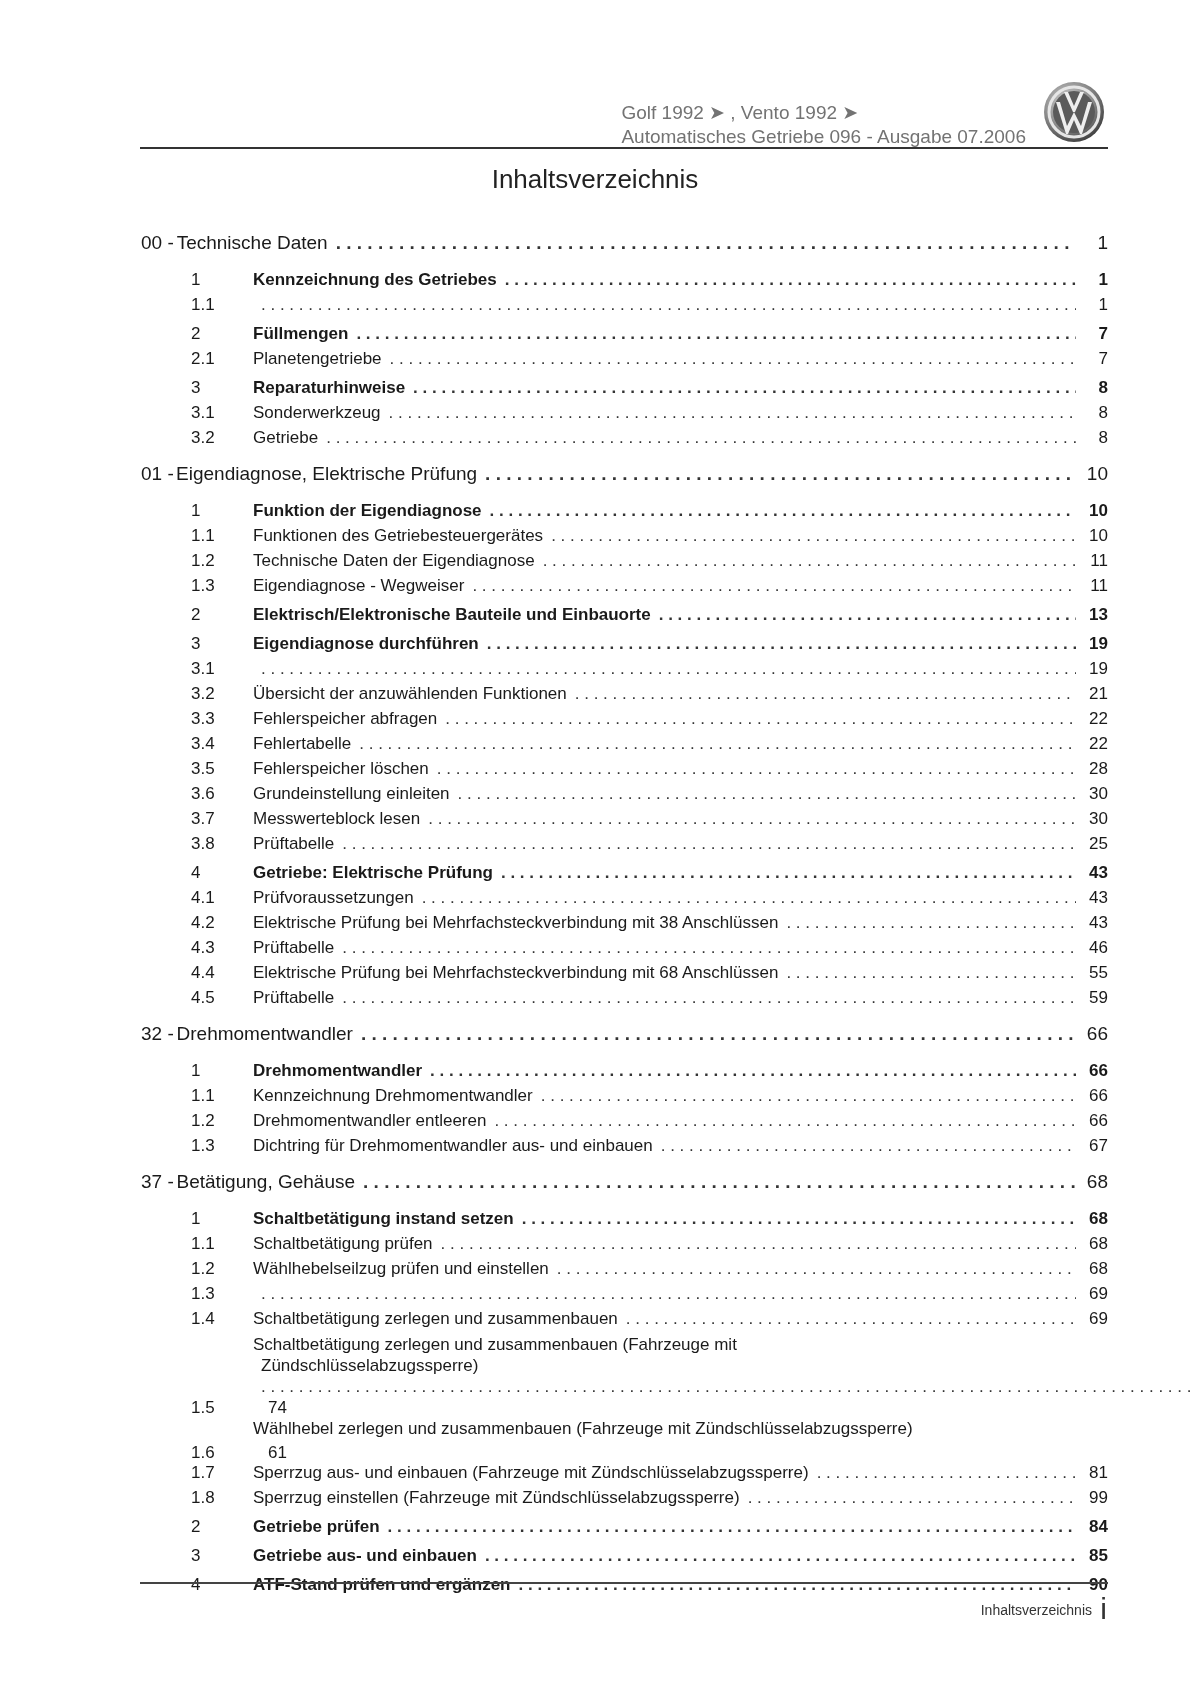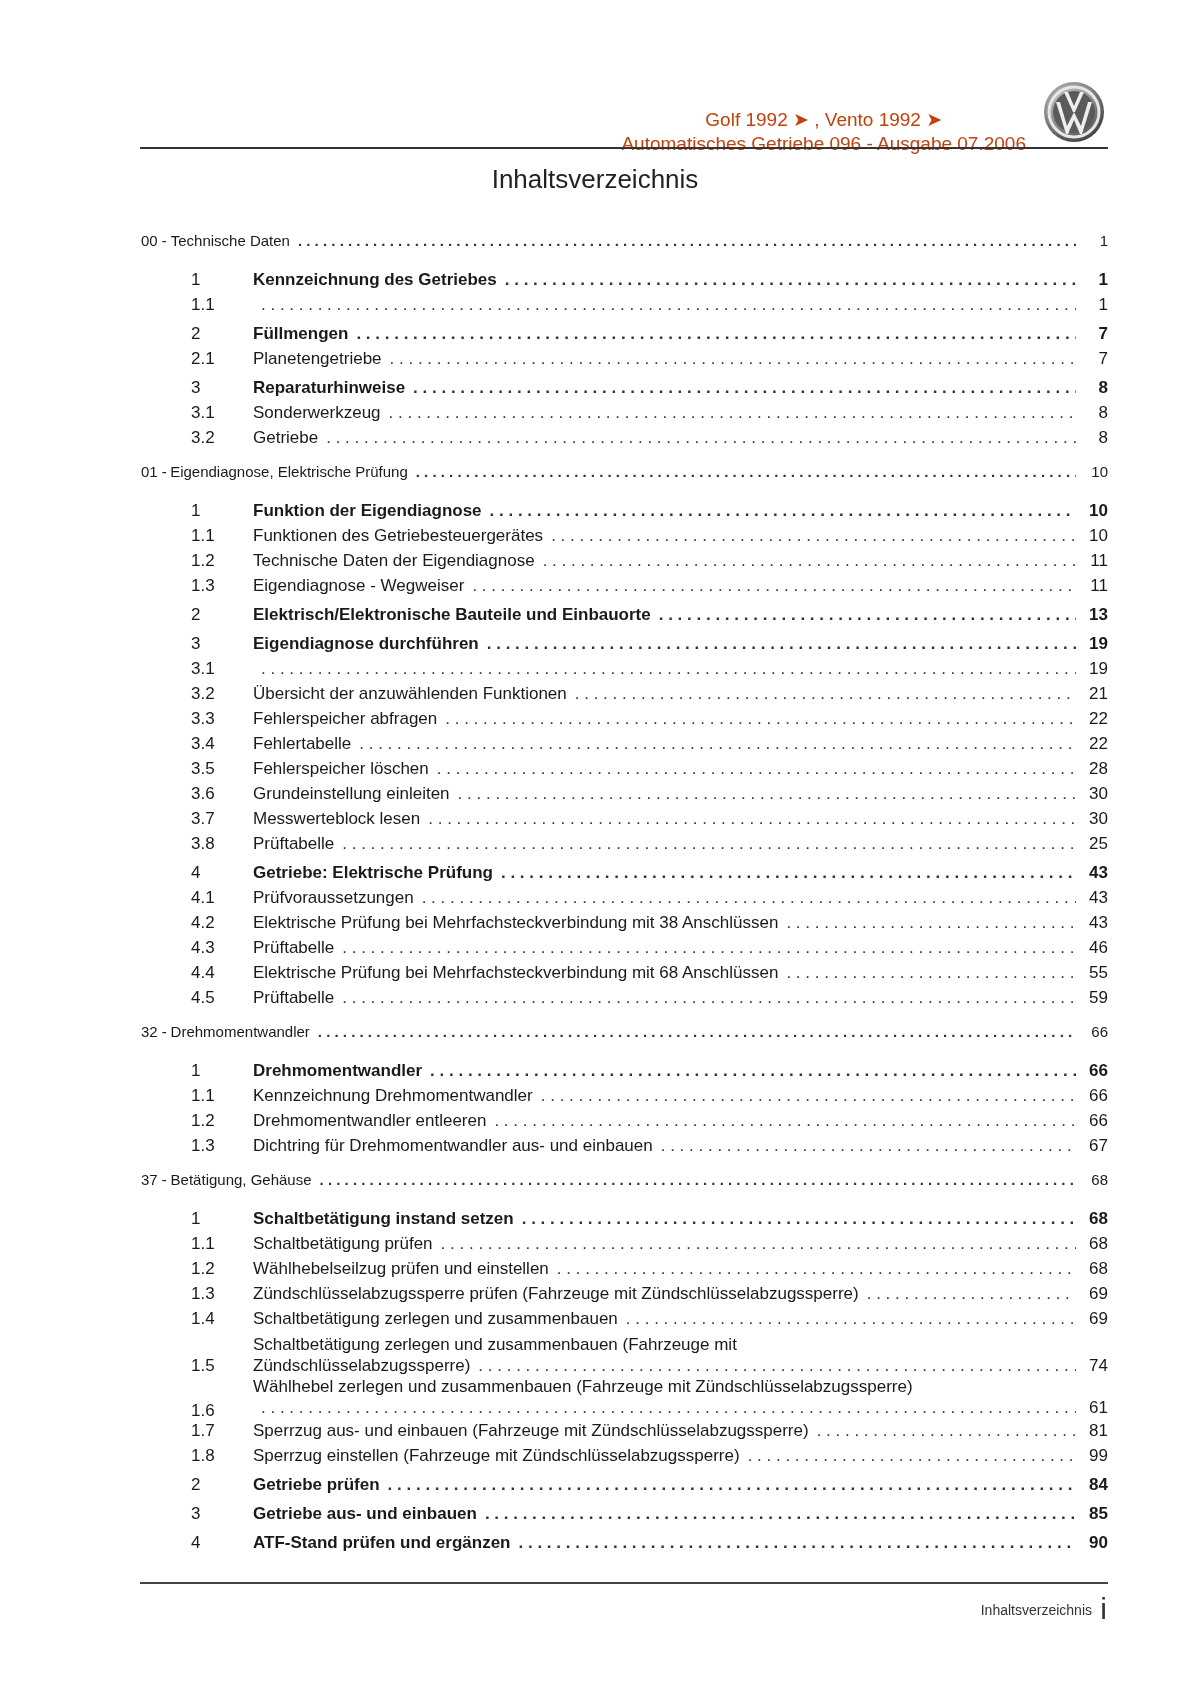--- a/index.html
+++ b/index.html
@@ -1,47 +1,47 @@
 <!DOCTYPE html>
 <html><head>
 <meta charset="utf-8">
 <style>
   html, body { margin: 0; padding: 0; background: #ffffff; }
   body { width: 1190px; height: 1684px; position: relative; overflow: hidden;
          font-family: "Liberation Sans", sans-serif; color: #1a1a1a; }
   .header { position: absolute; left: 140px; top: 96px; width: 968px; }
-  .header-text { position: absolute; right: 82px; top: 12px; text-align: center;
-                 font-size: 19px; line-height: 24px; color: #c2410c; }
+  .header-text { position: absolute; right: 82px; top: 5px; text-align: left;
+                 font-size: 19px; line-height: 24px; color: #737373; }
   .header-rule { position: absolute; left: 0; top: 51px; width: 968px; height: 2px; background: #333; }
   .logo { position: absolute; right: 2px; top: -16px; width: 64px; height: 64px; }
   .page-title { position: absolute; left: 0; width: 1190px; top: 164px; text-align: center;
                 font-size: 26px; color: #222; }
   .toc { position: absolute; left: 141px; top: 232px; width: 967px; }
   .row { display: flex; align-items: baseline; position: relative; }
   .num { flex: 0 0 auto; }
   .title { flex: 0 1 auto; white-space: nowrap; }
   .dots { flex: 1 1 auto; overflow: hidden; white-space: nowrap; margin: 0 6px 0 8px;
           color: #333; letter-spacing: 0; }
   .dots::before { content: ". . . . . . . . . . . . . . . . . . . . . . . . . . . . . . . . . . . . . . . . . . . . . . . . . . . . . . . . . . . . . . . . . . . . . . . . . . . . . . . . . . . . . . . . . . . . . . . . . . . . . . . . . . . . . . . . . . . . . . . . . . . . . . . . . . . . . . . . . . . . . . . . . ."; }
   .page { flex: 0 0 auto; text-align: right; min-width: 26px; }
 
-  .row.chapter { font-size: 15px; height: 34px; margin-top: 10px; }
+  .row.chapter { font-size: 19px; height: 34px; margin-top: 10px; }
   .row.chapter:first-child { margin-top: 0; }
   .row.chapter .num { width: auto; }
   .row.chapter .dots { font-weight: bold; }
   .row.l1 { font-size: 17px; height: 25px; margin-top: 4px; font-weight: 600; }
   .row.l1 .num { width: 62px; padding-left: 50px; font-weight: normal; }
   .row.l1 .title { font-weight: bold; -webkit-text-stroke: 0; }
   .row.l1 .dots { font-weight: bold; }
   .row.l2 { font-size: 17px; height: 25px; }
   .row.l2 .num { width: 62px; padding-left: 50px; }
   .row.wrap { height: auto; align-items: flex-end; }
   .wrap-block { display: flex; flex-direction: column; flex: 1 1 auto; min-width: 0; }
   .wrap-line1 { white-space: nowrap; line-height: 21px; }
-  .wrap-line2 { display: flex; align-items: baseline; line-height: 21px; }
+  .wrap-line2 { display: flex; align-items: baseline; line-height: 21px; flex-direction: column; }
   .wrap-line2.dots-only { height: 24px; }
 
   .footer-rule { position: absolute; left: 140px; top: 1582px; width: 968px; height: 2px; background: #444; }
   .footer-label { position: absolute; right: 98px; top: 1602px; font-size: 14px; color: #333; }
   .footer-i { position: absolute; right: 83px; top: 1592px; font-size: 30px; color: #333; }
 </style>
 </head>
 <body>
 
 <div class="header">
@@ -294,21 +294,20 @@
       <span class="page">68</span>
     </div>
     <div class="row l2">
       <span class="num">1.2</span>
       <span class="title">Wählhebelseilzug prüfen und einstellen</span>
       <span class="dots"></span>
       <span class="page">68</span>
     </div>
     <div class="row l2">
       <span class="num">1.3</span>
-      <span class="title">Zündschlüsselabzugssperre prüfen (Fahrzeuge mit Zündschlüsselabzugssperre)</span>
       <span class="dots"></span>
       <span class="page">69</span>
     </div>
     <div class="row l2">
       <span class="num">1.4</span>
       <span class="title">Schaltbetätigung zerlegen und zusammenbauen</span>
       <span class="dots"></span>
       <span class="page">69</span>
     </div>
     <div class="row l2 wrap">

